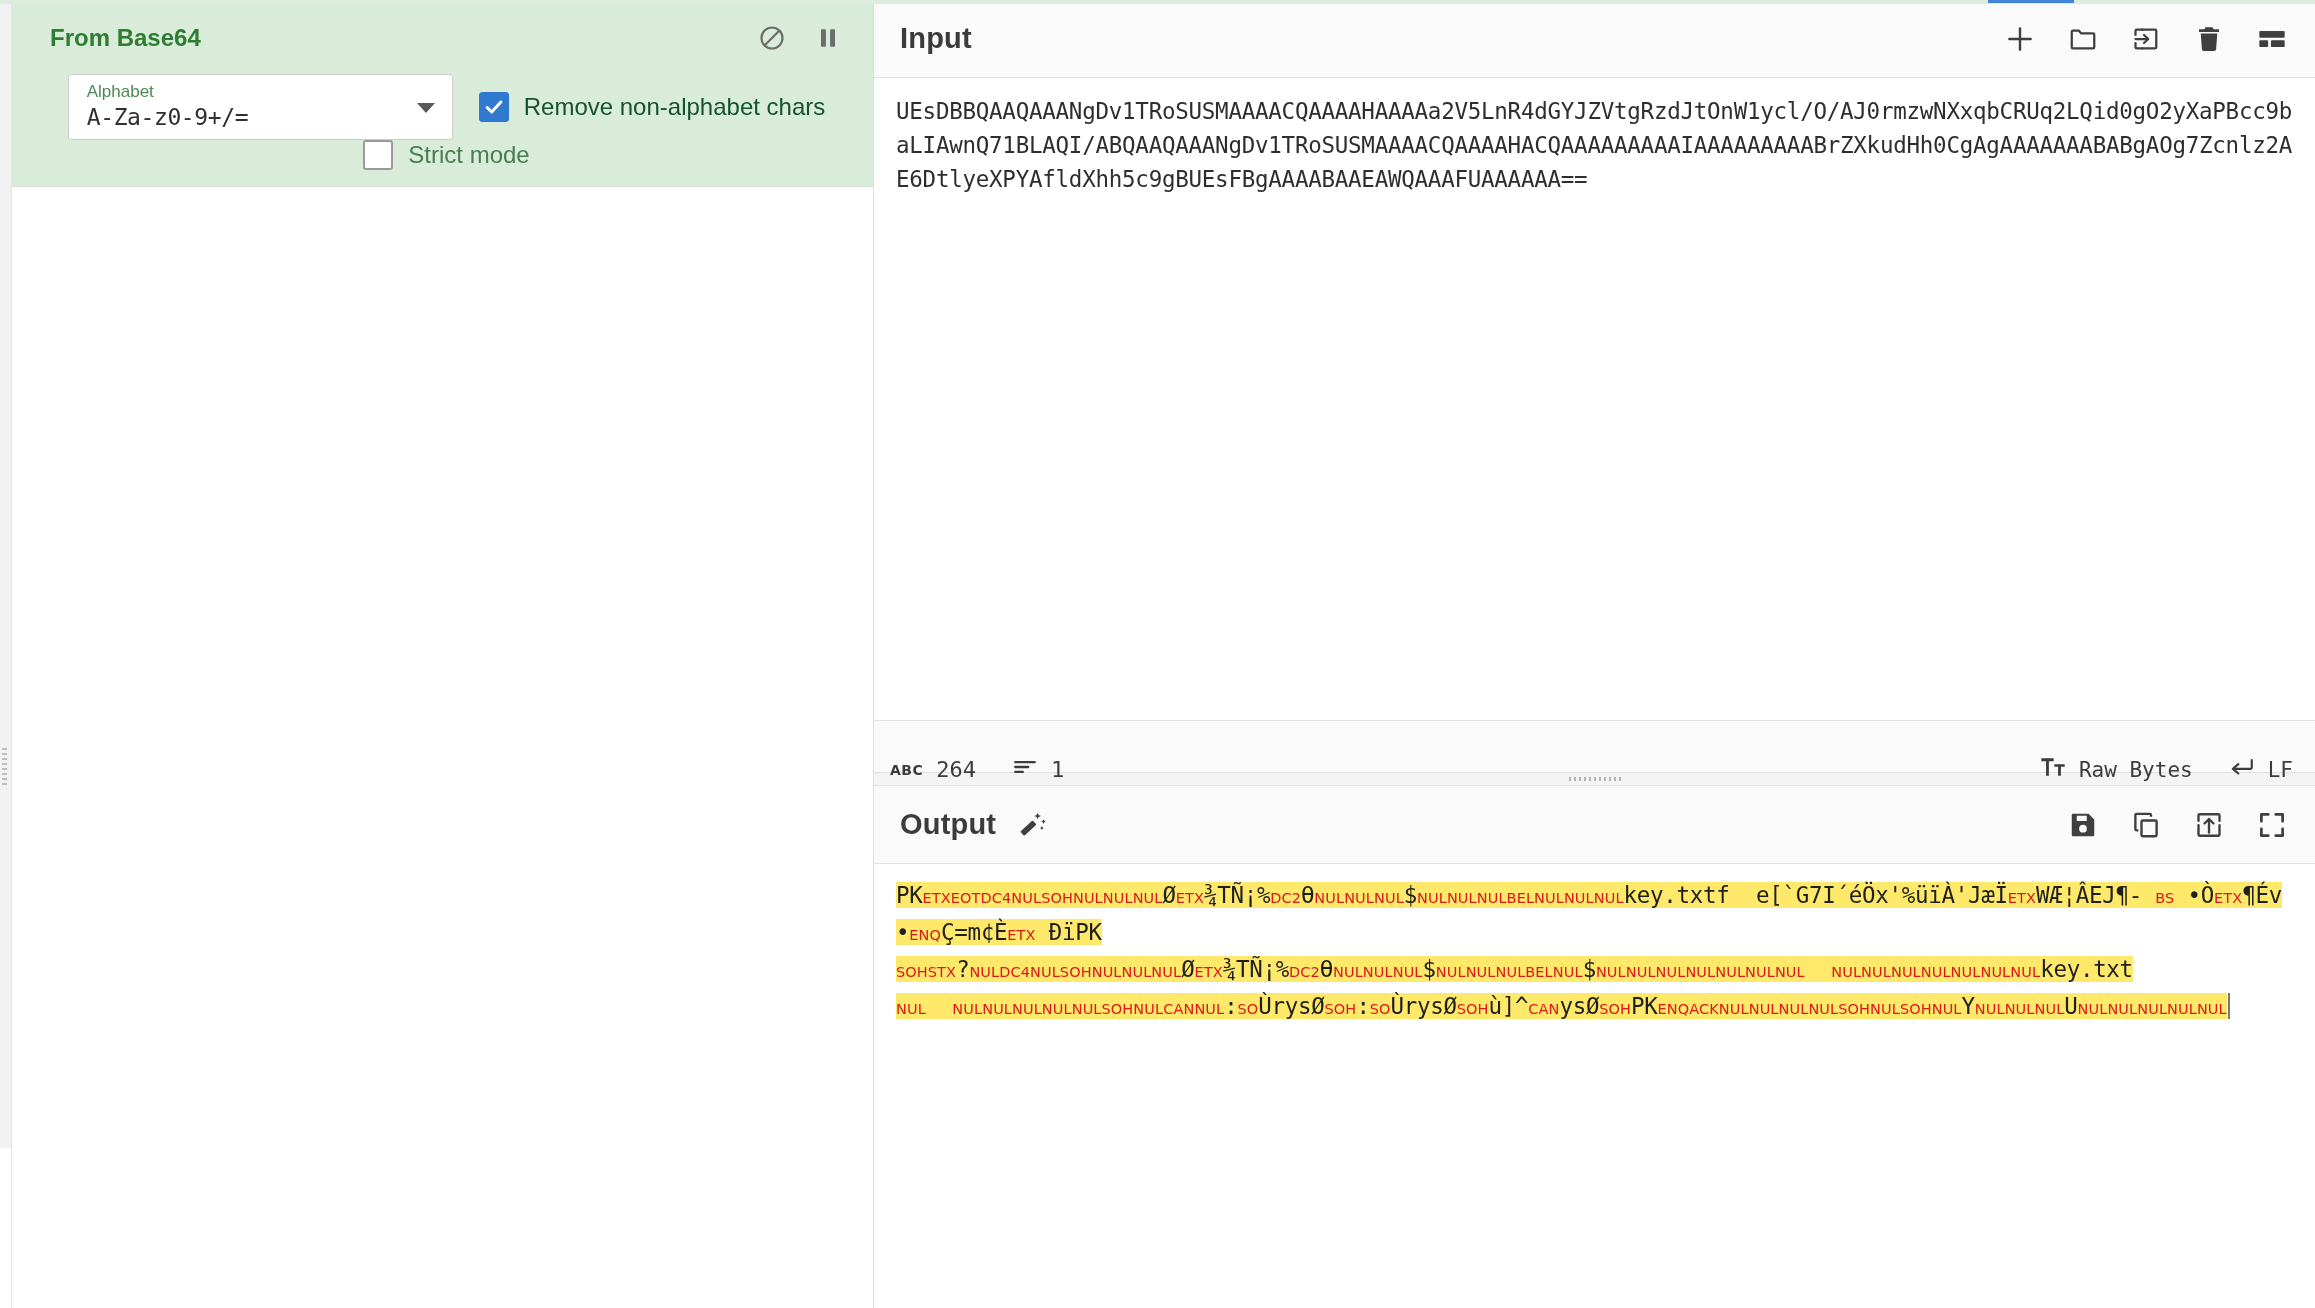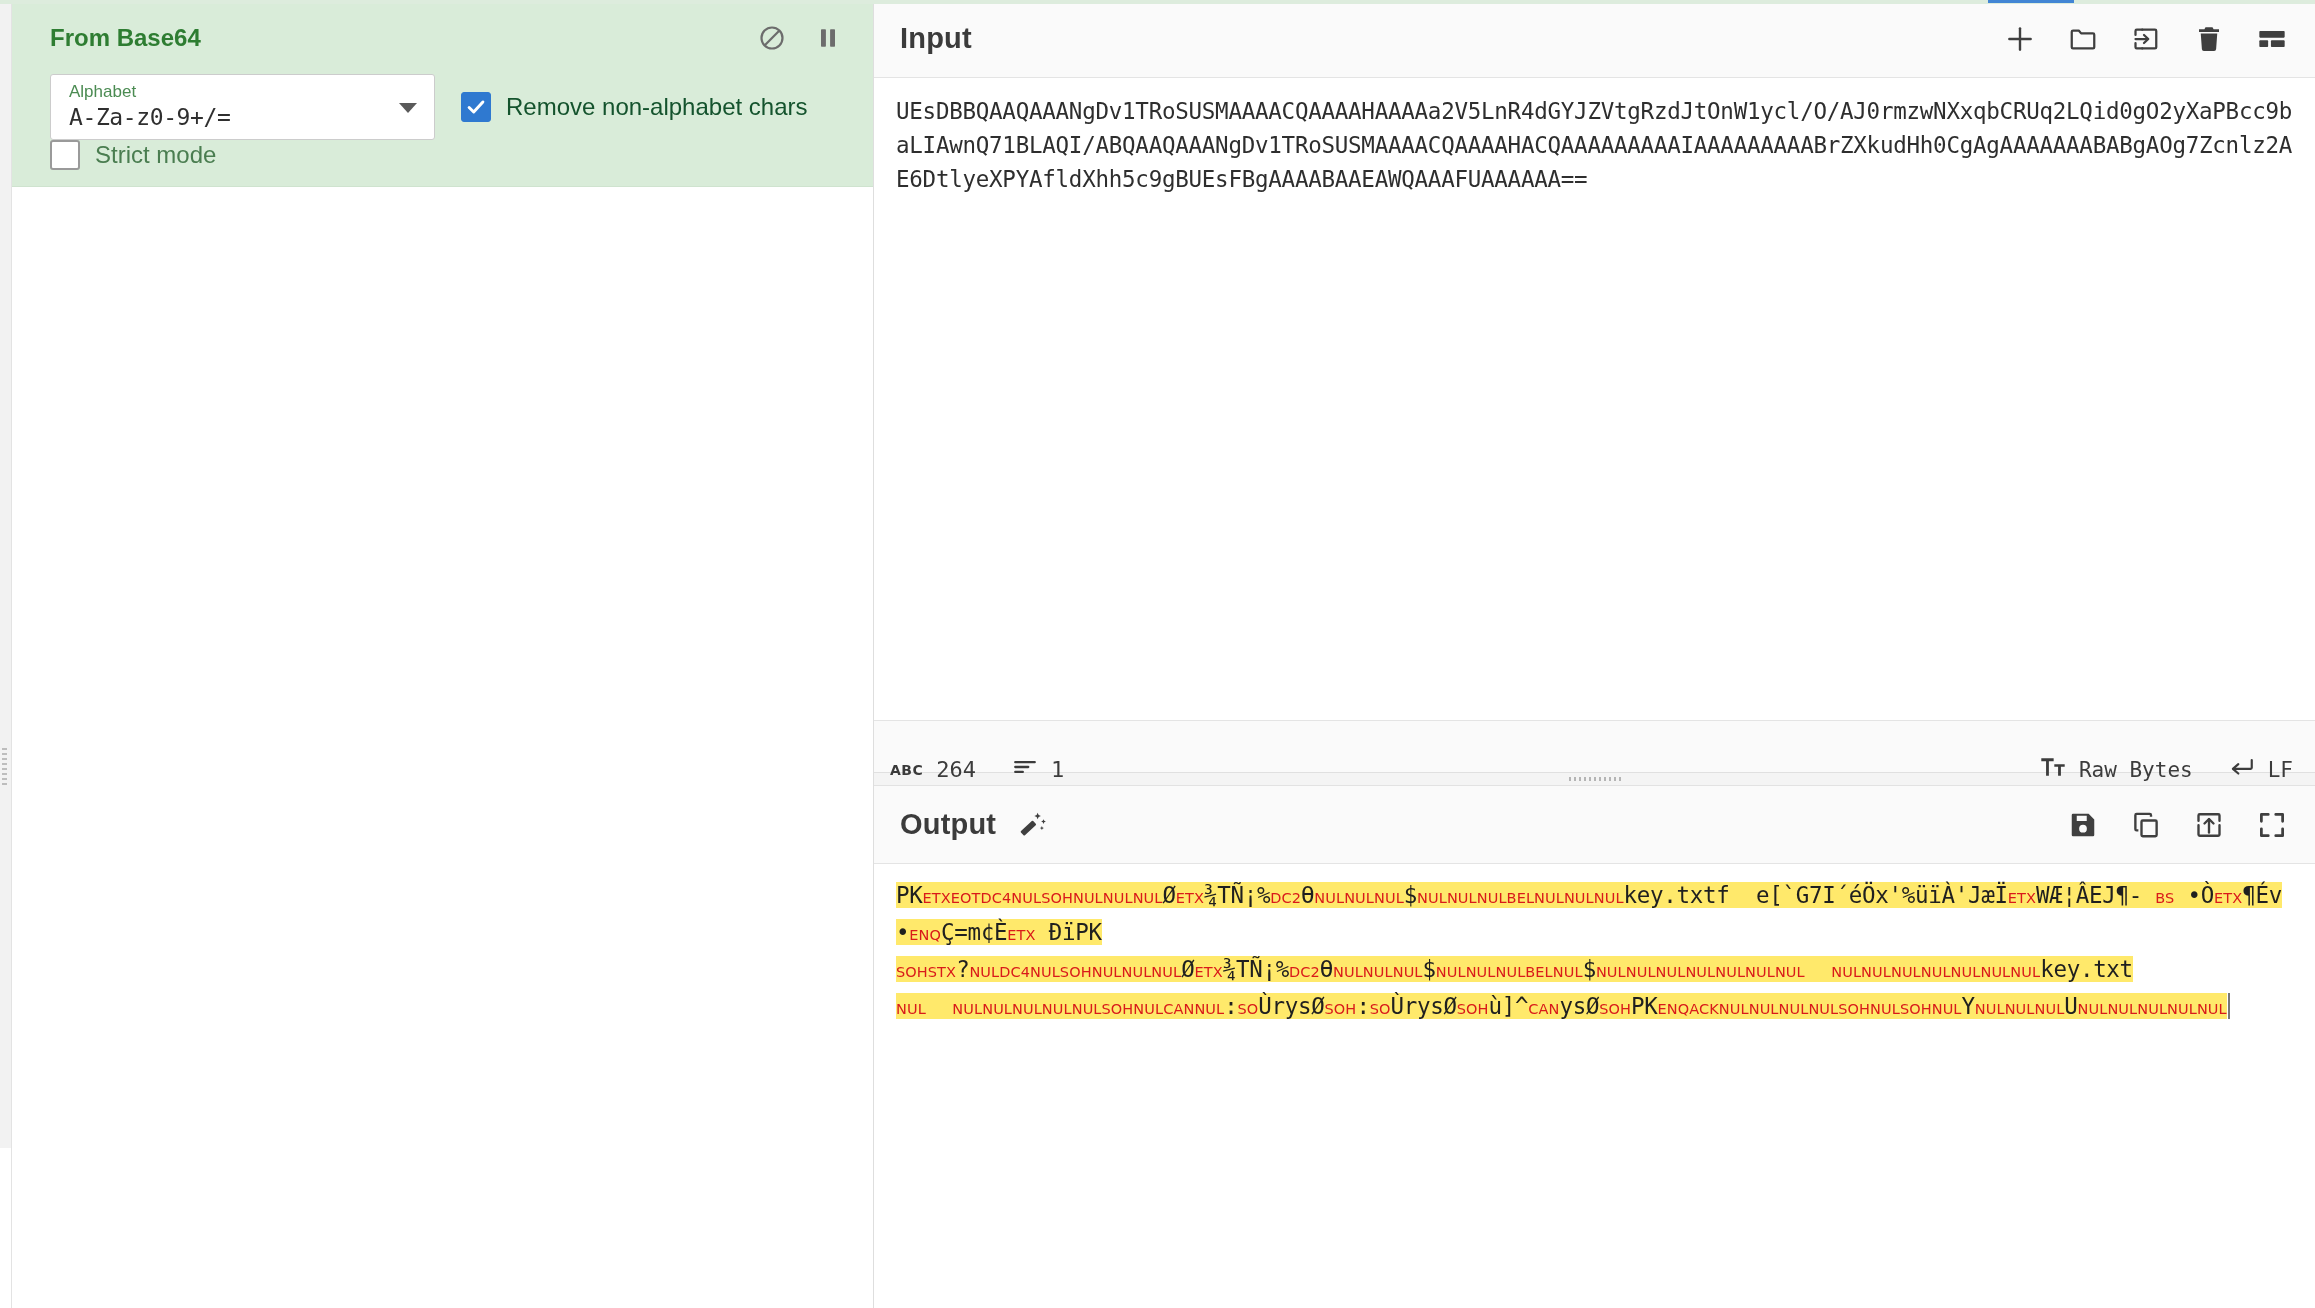--- a/index.html
+++ b/index.html
@@ -139,20 +139,21 @@
     align-items: center;
     justify-content: center;
     cursor: pointer;
   }
 
   .op-args {
     padding: 16px 30px 0 38px;
     display: flex;
     flex-direction: column;
     gap: 22px;
+    align-items: center;
   }
   .arg-row {
     display: flex;
     align-items: center;
     gap: 26px;
   }
   .select-field {
     width: 385px;
     height: 66px;
     background: #ffffff;

